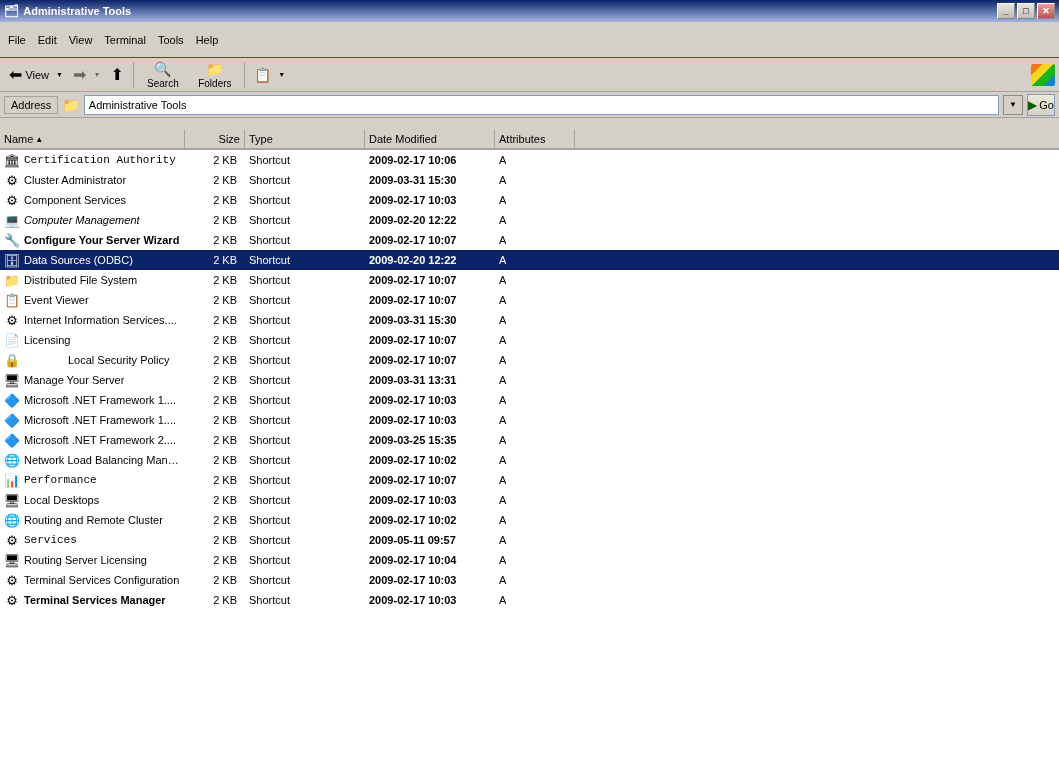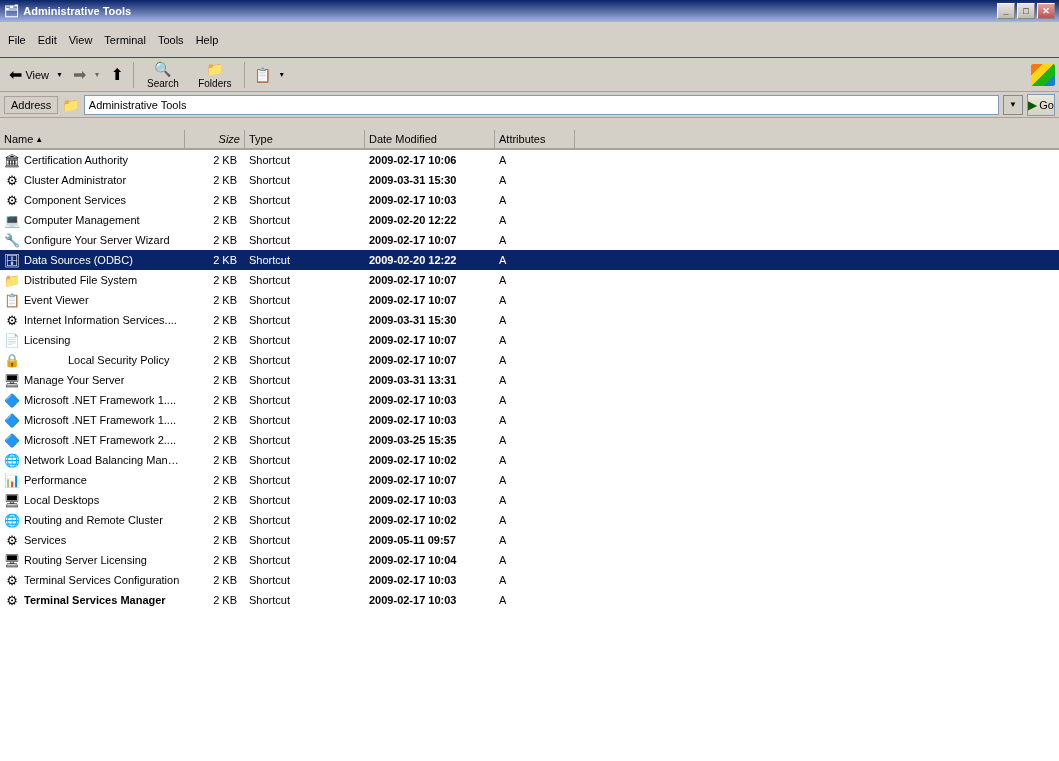--- a/index.html
+++ b/index.html
@@ -162,21 +162,21 @@
       padding: 3px 4px;
       font-size: 11px;
       border-right: 1px solid #a8a099;
       cursor: pointer;
       user-select: none;
       display: flex;
       align-items: center;
       gap: 2px;
     }
     .col-name { width: 185px; }
-    .col-size { width: 60px; text-align: right; justify-content: flex-end; font-style: italic; }
+    .col-size { width: 60px; text-align: right; justify-content: flex-end; }
     .col-type { width: 120px; }
     .col-date { width: 130px; }
     .col-attr { width: 80px; }
 
     
     .file-row {
       display: flex;
       align-items: center;
       padding: 1px 0;
       cursor: pointer;
@@ -342,21 +342,21 @@
       </div>
       <div class="col-header col-attr">
         <span>Attributes</span>
       </div>
     </div>
 
     <div id="file-rows-container">
         <div class="file-row">
           <div class="file-cell cell-name">
             <span style="width: 16px; height: 16px; display: inline-flex; align-items: center; justify-content: center; flex-shrink: 0; font-size: 13px;">🏛</span>
-            <span class="file-name" style="overflow: hidden; text-overflow: ellipsis; white-space: nowrap;">Certification Authority</span>
+            <span class="file-name" style="overflow: hidden; text-overflow: ellipsis; white-space: nowrap; font-family: Liberation Mono, monospace;">Certification Authority</span>
           </div>
           <div class="file-cell cell-size">2 KB</div>
           <div class="file-cell cell-type">Shortcut</div>
           <div class="file-cell cell-date">2009-02-17 10:06</div>
           <div class="file-cell cell-attr">A</div>
         </div>
         <div class="file-row">
           <div class="file-cell cell-name">
             <span style="width: 16px; height: 16px; display: inline-flex; align-items: center; justify-content: center; flex-shrink: 0; font-size: 13px;">⚙</span>
             <span class="file-name" style="overflow: hidden; text-overflow: ellipsis; white-space: nowrap;">Cluster Administrator</span>
@@ -372,31 +372,31 @@
             <span class="file-name" style="overflow: hidden; text-overflow: ellipsis; white-space: nowrap;">Component Services</span>
           </div>
           <div class="file-cell cell-size">2 KB</div>
           <div class="file-cell cell-type">Shortcut</div>
           <div class="file-cell cell-date">2009-02-17 10:03</div>
           <div class="file-cell cell-attr">A</div>
         </div>
         <div class="file-row">
           <div class="file-cell cell-name">
             <span style="width: 16px; height: 16px; display: inline-flex; align-items: center; justify-content: center; flex-shrink: 0; font-size: 13px;">💻</span>
-            <span class="file-name" style="overflow: hidden; text-overflow: ellipsis; white-space: nowrap;">Computer Management</span>
+            <span class="file-name" style="overflow: hidden; text-overflow: ellipsis; white-space: nowrap; font-style: italic;">Computer Management</span>
           </div>
           <div class="file-cell cell-size">2 KB</div>
           <div class="file-cell cell-type">Shortcut</div>
           <div class="file-cell cell-date">2009-02-20 12:22</div>
           <div class="file-cell cell-attr">A</div>
         </div>
         <div class="file-row">
           <div class="file-cell cell-name">
             <span style="width: 16px; height: 16px; display: inline-flex; align-items: center; justify-content: center; flex-shrink: 0; font-size: 13px;">🔧</span>
-            <span class="file-name" style="overflow: hidden; text-overflow: ellipsis; white-space: nowrap;">Configure Your Server Wizard</span>
+            <span class="file-name" style="overflow: hidden; text-overflow: ellipsis; white-space: nowrap; font-weight: bold;">Configure Your Server Wizard</span>
           </div>
           <div class="file-cell cell-size">2 KB</div>
           <div class="file-cell cell-type">Shortcut</div>
           <div class="file-cell cell-date">2009-02-17 10:07</div>
           <div class="file-cell cell-attr">A</div>
         </div>
         <div class="file-row selected">
           <div class="file-cell cell-name">
             <span style="width: 16px; height: 16px; display: inline-flex; align-items: center; justify-content: center; flex-shrink: 0; font-size: 13px; filter: brightness(2);">🗄</span>
             <span class="file-name" style="overflow: hidden; text-overflow: ellipsis; white-space: nowrap; text-align: right;">Data Sources (ODBC)</span>
@@ -502,21 +502,21 @@
             <span class="file-name" style="overflow: hidden; text-overflow: ellipsis; white-space: nowrap;">Network Load Balancing Mana....</span>
           </div>
           <div class="file-cell cell-size">2 KB</div>
           <div class="file-cell cell-type">Shortcut</div>
           <div class="file-cell cell-date">2009-02-17 10:02</div>
           <div class="file-cell cell-attr">A</div>
         </div>
         <div class="file-row">
           <div class="file-cell cell-name">
             <span style="width: 16px; height: 16px; display: inline-flex; align-items: center; justify-content: center; flex-shrink: 0; font-size: 13px;">📊</span>
-            <span class="file-name" style="overflow: hidden; text-overflow: ellipsis; white-space: nowrap;">Performance</span>
+            <span class="file-name" style="overflow: hidden; text-overflow: ellipsis; white-space: nowrap; font-family: Liberation Mono, monospace;">Performance</span>
           </div>
           <div class="file-cell cell-size">2 KB</div>
           <div class="file-cell cell-type">Shortcut</div>
           <div class="file-cell cell-date">2009-02-17 10:07</div>
           <div class="file-cell cell-attr">A</div>
         </div>
         <div class="file-row">
           <div class="file-cell cell-name">
             <span style="width: 16px; height: 16px; display: inline-flex; align-items: center; justify-content: center; flex-shrink: 0; font-size: 13px;">🖥</span>
             <span class="file-name" style="overflow: hidden; text-overflow: ellipsis; white-space: nowrap;">Local Desktops</span>
@@ -532,21 +532,21 @@
             <span class="file-name" style="overflow: hidden; text-overflow: ellipsis; white-space: nowrap;">Routing and Remote Cluster</span>
           </div>
           <div class="file-cell cell-size">2 KB</div>
           <div class="file-cell cell-type">Shortcut</div>
           <div class="file-cell cell-date">2009-02-17 10:02</div>
           <div class="file-cell cell-attr">A</div>
         </div>
         <div class="file-row">
           <div class="file-cell cell-name">
             <span style="width: 16px; height: 16px; display: inline-flex; align-items: center; justify-content: center; flex-shrink: 0; font-size: 13px;">⚙</span>
-            <span class="file-name" style="overflow: hidden; text-overflow: ellipsis; white-space: nowrap;">Services</span>
+            <span class="file-name" style="overflow: hidden; text-overflow: ellipsis; white-space: nowrap; font-family: Liberation Mono, monospace;">Services</span>
           </div>
           <div class="file-cell cell-size">2 KB</div>
           <div class="file-cell cell-type">Shortcut</div>
           <div class="file-cell cell-date">2009-05-11 09:57</div>
           <div class="file-cell cell-attr">A</div>
         </div>
         <div class="file-row">
           <div class="file-cell cell-name">
             <span style="width: 16px; height: 16px; display: inline-flex; align-items: center; justify-content: center; flex-shrink: 0; font-size: 13px;">🖥</span>
             <span class="file-name" style="overflow: hidden; text-overflow: ellipsis; white-space: nowrap;">Routing Server Licensing</span>

